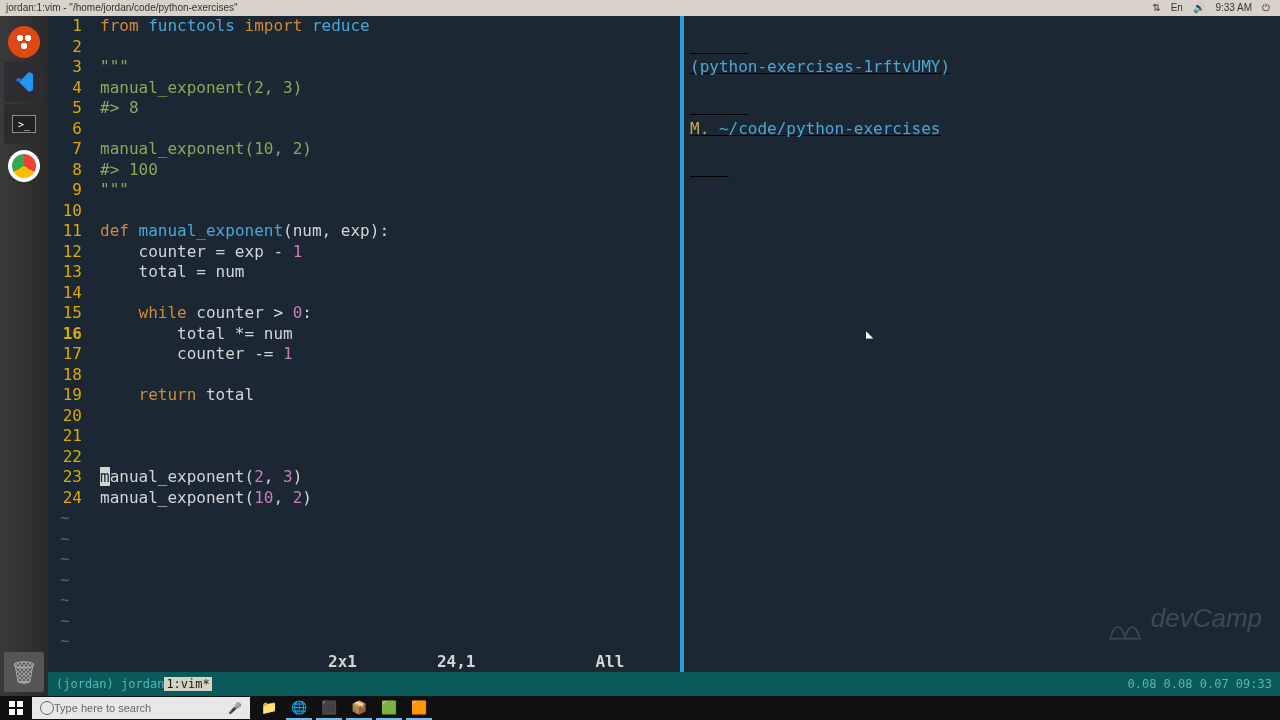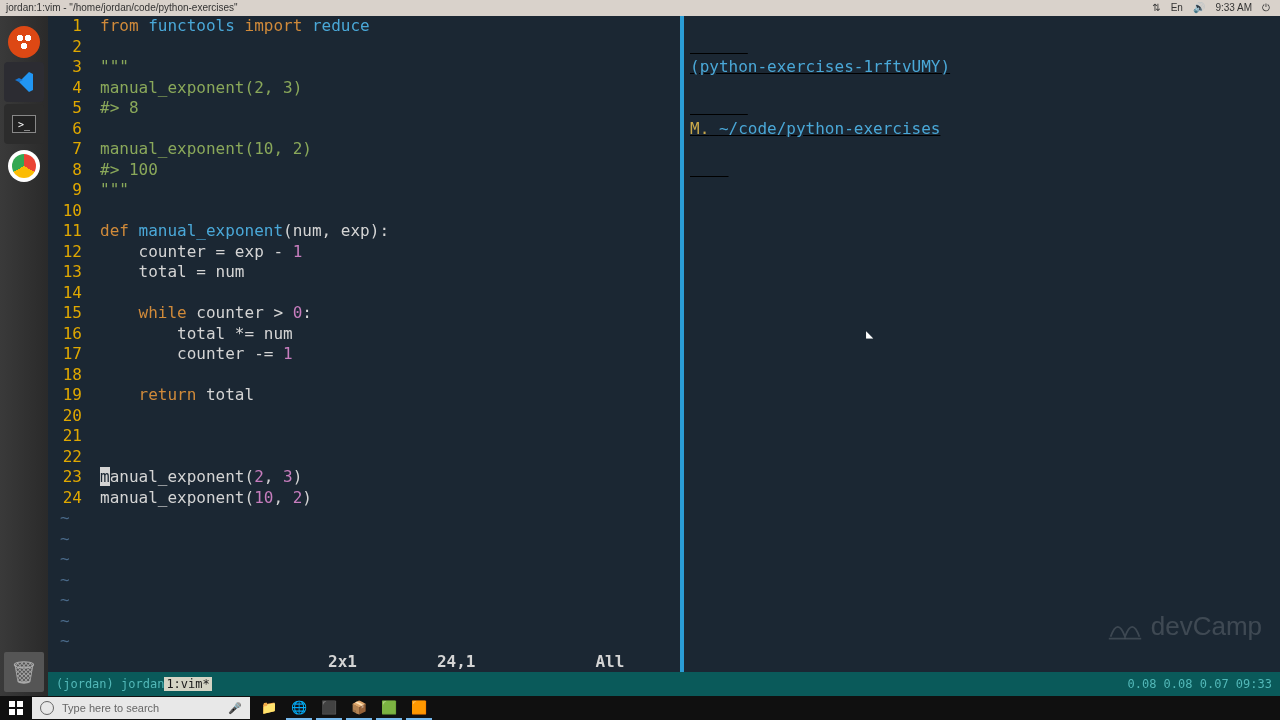--- a/index.html
+++ b/index.html
@@ -34,27 +34,27 @@
 .right-header { color:#4aa8d8; white-space:pre; }
 .right-header .gold { color:#c9a84a; }
 .curly-o { font-size:14px; }
 
 .tmux-bar { position:absolute; bottom:0; left:0; right:0; height:24px; background:#0a5a5a; color:#52b8b8; font-size:12px; line-height:24px; display:flex; justify-content:space-between; padding:0 8px; font-family:"DejaVu Sans Mono",monospace; }
 .tmux-active { background:#d4d4c4; color:#1a1a1a; padding:0 2px; }
 .tmux-right { color:#52b8b8; }
 
 .taskbar { position:absolute; bottom:0; left:0; right:0; height:24px; background:#101010; display:flex; align-items:center; font-family:"Segoe UI",sans-serif; z-index:5; }
 .win-start { width:32px; height:24px; display:flex; align-items:center; justify-content:center; background:#101010; color:#fff; font-size:12px; }
-.win-search { height:22px; width:218px; background:#e8e8e8; display:flex; align-items:center; padding:0 8px; gap:8px; color:#666; font-size:11px; position:relative; }
+.win-search { height:22px; width:218px; background:#e8e8e8; display:flex; align-items:center; padding:0 8px; color:#666; font-size:11px; position:relative; }
 .win-search::after { content:"🎤"; position:absolute; right:8px; font-size:11px; }
 .win-circle { width:14px; height:14px; border:1.5px solid #666; border-radius:50%; }
 .task-icons { display:flex; gap:4px; margin-left:6px; }
 .task-icon { width:26px; height:24px; display:flex; align-items:center; justify-content:center; font-size:13px; border-bottom:2px solid transparent; }
 .task-icon.active { border-bottom-color:#76b9ed; }
-.devcamp { position:absolute; right:18px; bottom:52px; color:rgba(255,255,255,0.16); font-size:26px; font-family:sans-serif; display:flex; align-items:center; gap:8px; }
+.devcamp { position:absolute; right:18px; bottom:52px; color:rgba(255,255,255,0.16); font-size:26px; font-family:sans-serif; display:flex; gap:8px;font-style:italic; }
 .devcamp-logo { width:36px; height:36px; opacity:0.3; }
 .devcamp-logo path { stroke:rgba(255,255,255,0.5); stroke-width:2; fill:none; }
 .mouse-cursor { position:absolute; left:818px; top:308px; color:#fff; font-size:12px; }
 .term-icon-rect { width:24px; height:18px; background:#222; border:1px solid #888; display:flex; align-items:center; justify-content:center; font-size:10px; color:#fff; }
 </style>
 </head>
 <body>
 
 <div class="titlebar">
   <span>jordan:1:vim - "/home/jordan/code/python-exercises"</span>
@@ -97,21 +97,21 @@
         <div style="height: 20.5px;">6</div>
         <div style="height: 20.5px;">7</div>
         <div style="height: 20.5px;">8</div>
         <div style="height: 20.5px;">9</div>
         <div style="height: 20.5px;">10</div>
         <div style="height: 20.5px;">11</div>
         <div style="height: 20.5px;">12</div>
         <div style="height: 20.5px;">13</div>
         <div style="height: 20.5px;">14</div>
         <div style="height: 20.5px;">15</div>
-        <div style="height: 20.5px;">16</div>
+        <div style="height: 20.5px; font-weight: bold;">16</div>
         <div style="height: 20.5px;">17</div>
         <div style="height: 20.5px;">18</div>
         <div style="height: 20.5px;">19</div>
         <div style="height: 20.5px;">20</div>
         <div style="height: 20.5px;">21</div>
         <div style="height: 20.5px;">22</div>
         <div style="height: 20.5px; text-align: right;">23</div>
         <div style="height: 20.5px;">24</div>
       </div>
     <div class="code" id="code"><div style="height: 20.5px;"><span class="kw">from</span><span> </span><span class="fn">functools</span><span> </span><span class="kw">import</span><span> </span><span class="fn">reduce</span></div><div style="height: 20.5px;"></div><div style="height: 20.5px;"><span class="str">"""</span></div><div style="height: 20.5px;"><span class="str">manual_exponent(2, 3)</span></div><div style="height: 20.5px;"><span class="str">#&gt; 8</span></div><div style="height: 20.5px;"></div><div style="height: 20.5px;"><span class="str">manual_exponent(10, 2)</span></div><div style="height: 20.5px;"><span class="str">#&gt; 100</span></div><div style="height: 20.5px;"><span class="str">"""</span></div><div style="height: 20.5px;"></div><div style="height: 20.5px;"><span class="kw">def</span><span> </span><span class="fn">manual_exponent</span><span>(num, exp):</span></div><div style="height: 20.5px;"><span>    counter = exp - </span><span class="num">1</span></div><div style="height: 20.5px;"><span>    total = num</span></div><div style="height: 20.5px;"></div><div style="height: 20.5px;"><span>    </span><span class="kw">while</span><span> counter &gt; </span><span class="num">0</span><span>:</span></div><div style="height: 20.5px;"><span>        total *= num</span></div><div style="height: 20.5px;"><span>        counter -= </span><span class="num">1</span></div><div style="height: 20.5px;"></div><div style="height: 20.5px;"><span>    </span><span class="kw">return</span><span> total</span></div><div style="height: 20.5px;"></div><div style="height: 20.5px;"></div><div style="height: 20.5px;"></div><div style="height: 20.5px;"><span class="cursor">m</span><span>anual_exponent(</span><span class="num">2</span><span>, </span><span class="num">3</span><span>)</span></div><div style="height: 20.5px;"><span>manual_exponent(</span><span class="num">10</span><span>, </span><span class="num">2</span><span>)</span></div></div>

